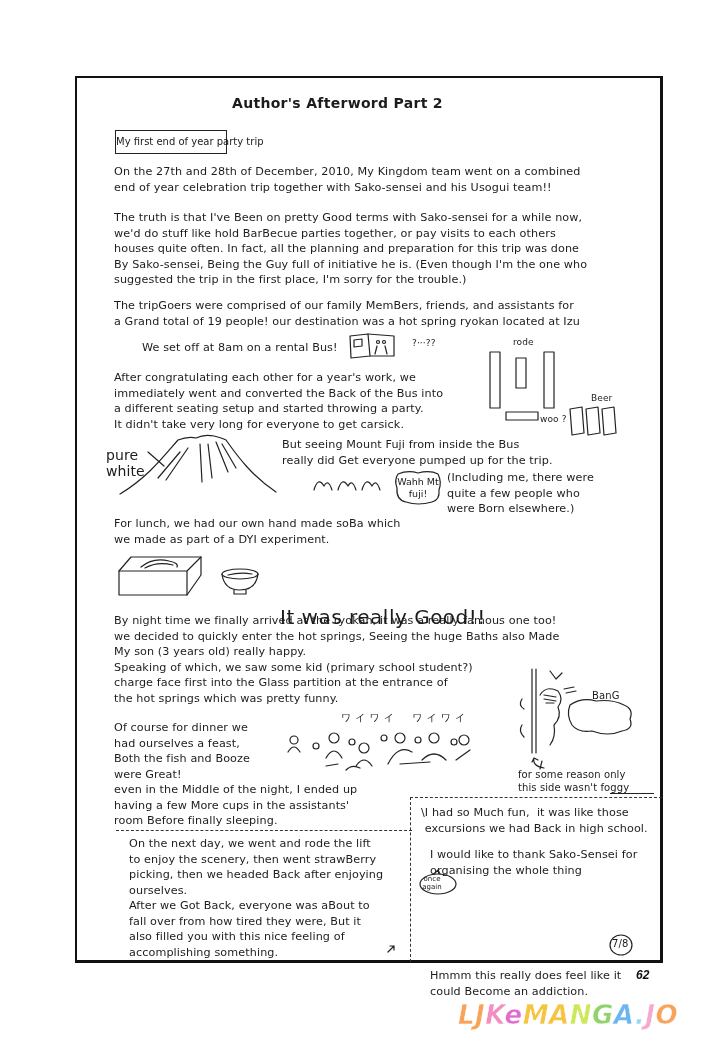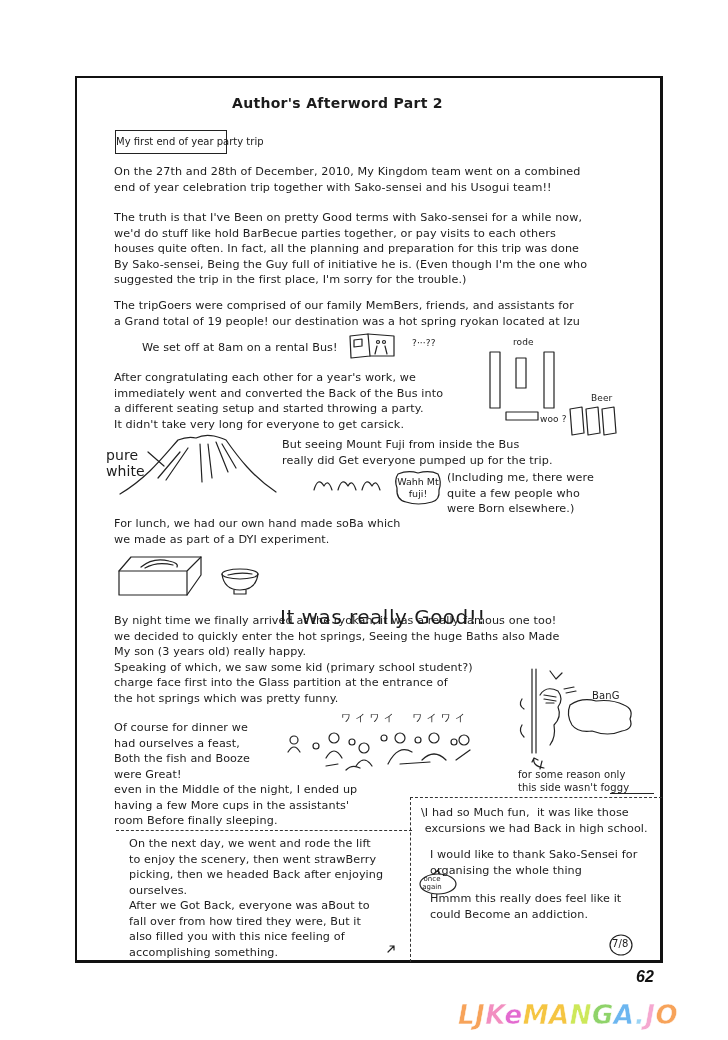--- a/index.html
+++ b/index.html
@@ -14,21 +14,21 @@
     .title { font-size: 14px; letter-spacing: 0.3px; font-weight: bold; }
     .subbox {
       position: absolute; left: 115px; top: 130px; width: 112px; height: 24px;
       border: 1.5px solid #222; font-size: 10px; line-height: 21px; text-align: center; white-space: nowrap;
     }
     .big { font-size: 20px; letter-spacing: 0.5px; margin-top: 44px; }
     .small { font-size: 9px; line-height: 11px; }
     .dash-h { position: absolute; height: 0; border-top: 1.5px dashed #333; }
     .dash-v { position: absolute; width: 0; border-left: 1.5px dashed #333; }
     .solid-h { position: absolute; height: 0; border-top: 1.5px solid #222; }
-    .pagenum { position: absolute; left: 636px; top: 968px; font-family: "Liberation Sans", sans-serif; font-weight: bold; font-style: italic; font-size: 16px; color: #111; }
+    .pagenum { position: absolute; left: 636px; top: 968px; font-family: "Liberation Sans", sans-serif; font-weight: bold; font-style: italic; font-size: 12px; color: #111; }
     .watermark { position: absolute; left: 458px; top: 1000px; font-family: "DejaVu Sans", sans-serif; font-weight: bold; font-style: italic; font-size: 26px; letter-spacing: 0.5px; white-space: nowrap; }
     .watermark span { -webkit-text-stroke: 0.5px #fff; }
     svg { position: absolute; overflow: visible; }
     svg * { fill: none; stroke: #222; stroke-width: 1.2; stroke-linecap: round; stroke-linejoin: round; }
     .bubble-text { font-size: 9.5px; line-height: 12px; text-align: center; white-space: pre; }
   </style>
 </head>
 <body>
 
 <div class="frame"></div>
@@ -198,21 +198,21 @@
 <div class="abs hand" style="left:421px; top:805px;">\I had so Much fun,  it was like those
  excursions we had Back in high school.</div>
 <div class="abs hand" style="left:430px; top:847px;">I would like to thank Sako-Sensei for
 organising the whole thing</div>
 <svg style="left:418px; top:870px;" width="40" height="26" viewBox="0 0 40 26">
   <ellipse cx="20" cy="14" rx="18" ry="10"></ellipse>
   <path d="M16 4 L20 0 L22 4"></path>
 </svg>
 <div class="abs bubble-text" style="left:420px; top:875px; width:24px; font-size:7px; line-height:8px;">once
 again</div>
-<div class="abs hand" style="left:430px; top:891px;">Hmmm this really does feel like it
+<div class="abs hand" style="left:430px; top:968px;">Hmmm this really does feel like it
 could Become an addiction.</div>
 <svg style="left:608px; top:933px;" width="26" height="24" viewBox="0 0 26 24">
   <ellipse cx="13" cy="12" rx="11" ry="10"></ellipse>
 </svg>
 <div class="abs hand small" style="left:612px; top:938px; font-size:10px;">7/8</div>
 
 <div class="pagenum">62</div>
 
 <div class="watermark" id="wm"><span style="color: rgb(247, 163, 90);">L</span><span style="color: rgb(247, 163, 90);">J</span><span style="color: rgb(242, 143, 192);">K</span><span style="color: rgb(227, 106, 208);">e</span><span style="color: rgb(245, 197, 66);">M</span><span style="color: rgb(245, 197, 66);">A</span><span style="color: rgb(205, 232, 90);">N</span><span style="color: rgb(143, 211, 106);">G</span><span style="color: rgb(108, 182, 240);">A</span><span style="color: rgb(154, 212, 245);">.</span><span style="color: rgb(245, 168, 208);">J</span><span style="color: rgb(247, 163, 90);">O</span></div>
 

